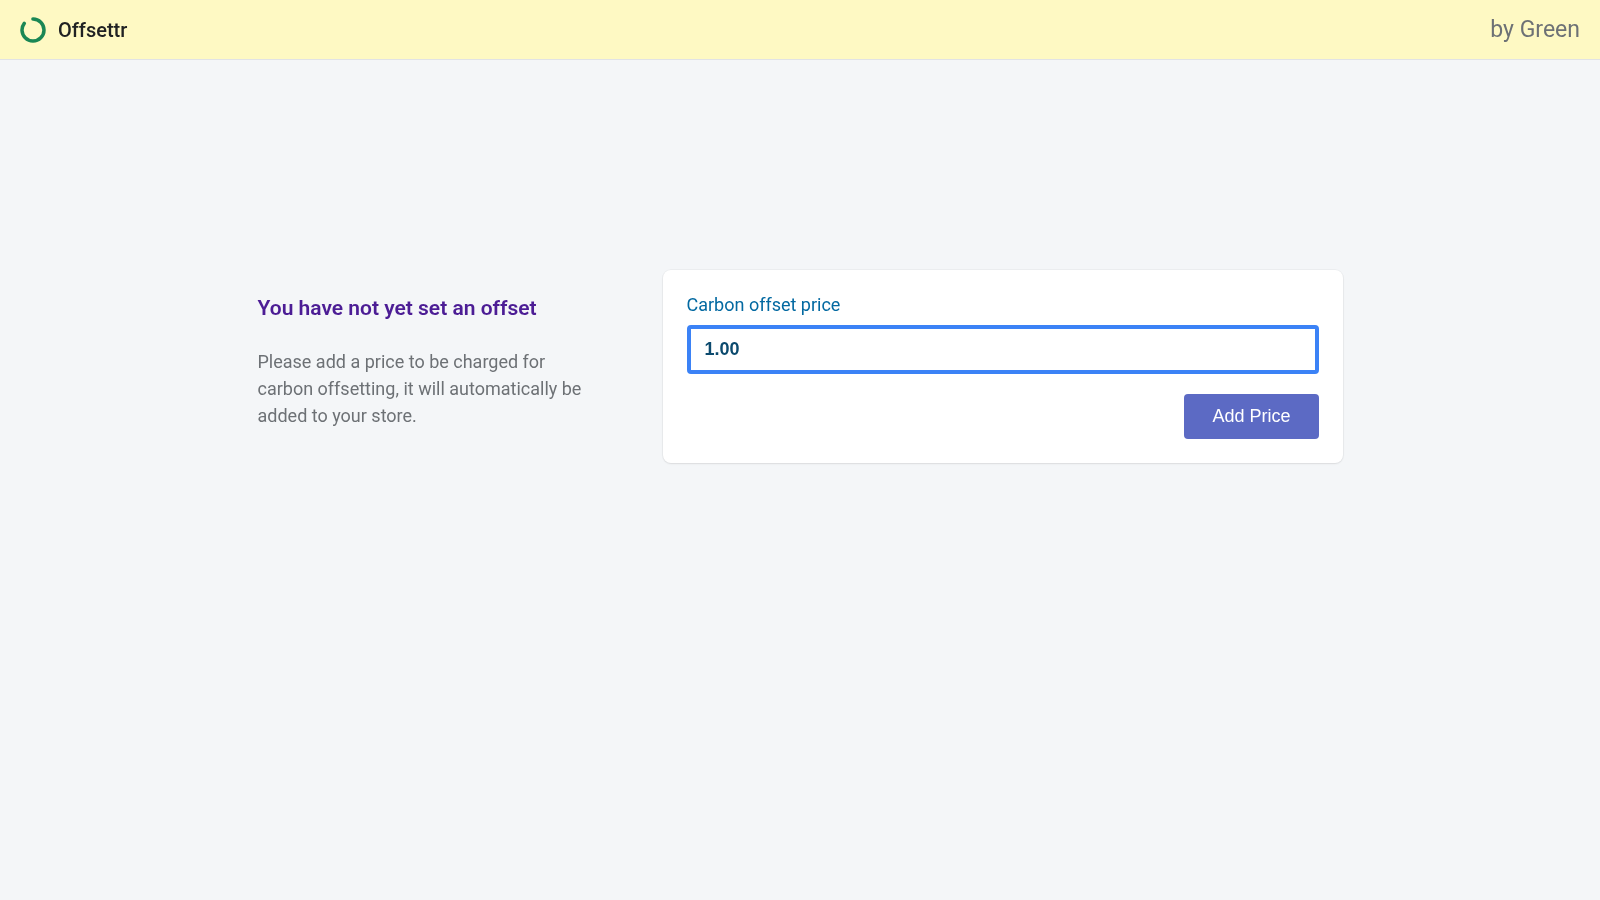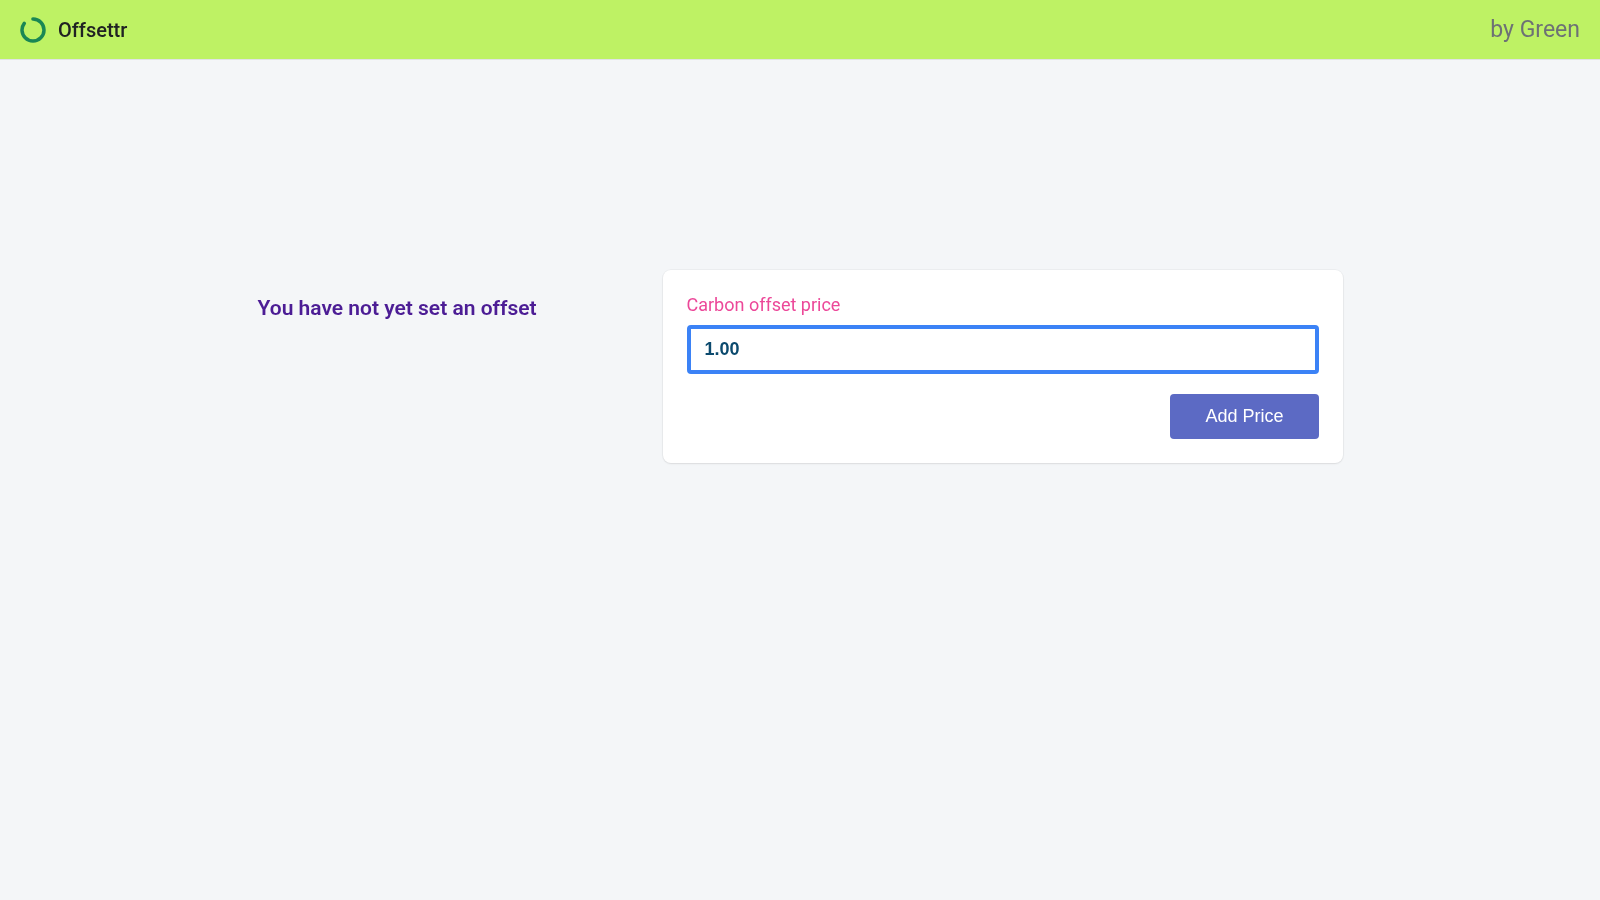--- a/index.html
+++ b/index.html
@@ -14,21 +14,21 @@
       width: 1600px;
       height: 900px;
       overflow: hidden;
     }
     
     .header {
       display: flex;
       align-items: center;
       justify-content: space-between;
       padding: 14px 20px;
-      background-color: #bef264;
+      background-color: #fef9c3;
       border-bottom: 1px solid #e1e3e5;
       height: 60px;
     }
     
     .header-left {
       display: flex;
       align-items: center;
       gap: 12px;
     }
     
@@ -83,21 +83,21 @@
       border-radius: 8px;
       box-shadow: 0 1px 2px rgba(0, 0, 0, 0.08), 0 0 0 1px rgba(0, 0, 0, 0.03);
       padding: 24px;
       width: 680px;
     }
     
     .field-label {
       display: block;
       font-size: 18px;
       font-weight: 400;
-      color: #ec4899;
+      color: #0369a1;
       margin-bottom: 10px;
     }
     
     .text-input {
       width: 100%;
       padding: 10px 14px;
       font-size: 18px;
       color: #0c4a6e;
       border: 4px solid #3b82f6;
       border-radius: 4px;
@@ -110,21 +110,21 @@
       display: flex;
       justify-content: flex-end;
       margin-top: 20px;
     }
     
     .primary-button {
       background-color: #5c6ac4;
       color: #ffffff;
       border: none;
       border-radius: 4px;
-      padding: 12px 35px;
+      padding: 12px 28px;
       font-size: 18px;
       font-weight: 400;
       cursor: pointer;
     }
   </style>
 </head>
 <body>
 
 <header class="header">
   <div class="header-left">
@@ -132,20 +132,21 @@
       <circle cx="13" cy="13" r="11" fill="none" stroke="#1a8754" stroke-width="3.5" stroke-dasharray="50 10" stroke-linecap="round" transform="rotate(-45 13 13)"></circle>
     </svg>
     <span class="app-title">Offsettr</span>
   </div>
   <div class="header-right">by Green</div>
 </header>
 
 <main class="main-content">
   <section class="left-section">
     <h2 class="section-heading">You have not yet set an offset</h2>
+    <p class="section-description">Please add a price to be charged for carbon offsetting, it will automatically be added to your store.</p>
   </section>
 
   <div class="card">
     <label class="field-label">Carbon offset price</label>
     <input type="text" class="text-input" value="1.00" style="">
     <div class="card-actions">
       <button class="primary-button">Add Price</button>
     </div>
   </div>
 </main>

